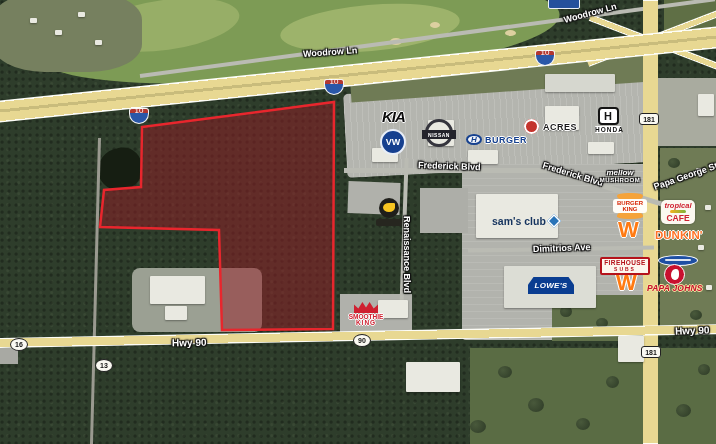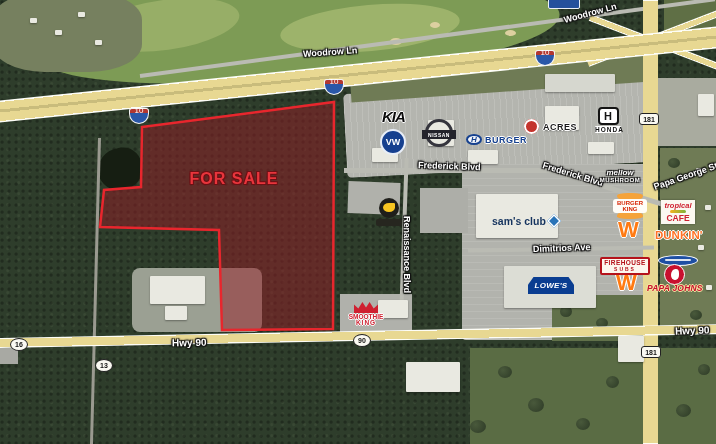--- a/index.html
+++ b/index.html
@@ -109,21 +109,20 @@
   <div class="bld" style="left:378px;top:300px;width:30px;height:18px;"></div>
   <div class="bld" style="left:406px;top:362px;width:54px;height:30px;"></div>
   <div class="bld" style="left:618px;top:336px;width:26px;height:26px;"></div>
   <div class="bld" style="left:698px;top:94px;width:16px;height:22px;"></div>
 
   <svg width="716" height="444" viewBox="0 0 716 444" style="position:absolute;left:0;top:0;pointer-events:none;">
     <polygon points="142,127 334,102 333,329 222,330 219,230 100,227 104,190 141,187" fill="rgba(150,28,38,0.5)" stroke="#e8262d" stroke-width="2.5" stroke-linejoin="miter"></polygon>
   </svg>
 
   <div class="sale-text">
-    <div class="l1">FOR SALE</div>
   </div>
 
   <div class="lbl" style="left:303px;top:47px;transform:rotate(-4deg);">Woodrow Ln</div>
   <div class="lbl" style="left:563px;top:8px;transform:rotate(-15deg);">Woodrow Ln</div>
   <div class="lbl" style="left:418px;top:161px;transform:rotate(2deg);">Frederick Blvd</div>
   <div class="lbl" style="left:543px;top:160px;transform:rotate(17deg);transform-origin:left center;">Frederick Blvd</div>
   <div class="lbl" style="left:654px;top:182px;transform:rotate(-19deg);transform-origin:left center;">Papa George St</div>
   <div class="lbl" style="left:533px;top:243px;transform:rotate(-2deg);">Dimitrios Ave</div>
   <div class="lbl" style="left:412px;top:216px;transform:rotate(90deg);transform-origin:left top;">Renaissance Blvd</div>
   <div class="lbl" style="left:172px;top:337px;font-size:10px;transform:rotate(-1deg);">Hwy 90</div>
@@ -203,21 +202,21 @@
     <div style="width:34px;margin:0 auto;background:#fffdf8;border-radius:3px;padding:1px 0;">
       <div style="color:#d62300;font-weight:900;font-size:6px;line-height:6px;">BURGER</div>
       <div style="color:#d62300;font-weight:900;font-size:6px;line-height:6px;">KING</div>
     </div>
     <div style="width:26px;height:6px;margin:0 auto;background:#f5a33a;border-radius:4px 4px 50% 50%;"></div>
   </div>
 
   <div style="position:absolute;left:618px;top:217px;color:#ff7a12;font-weight:900;font-size:22px;" class="logo-text-outline">W</div>
   <div style="position:absolute;left:616px;top:270px;color:#ff7a12;font-weight:900;font-size:22px;" class="logo-text-outline">W</div>
 
-  <div style="position:absolute;left:661px;top:200px;width:34px;background:#fbf8f0;border-radius:0;text-align:center;padding:2px 0;box-shadow:0 0 2px rgba(0,0,0,.4);">
+  <div style="position:absolute;left:661px;top:200px;width:34px;background:#fbf8f0;border-radius:5px;text-align:center;padding:2px 0;box-shadow:0 0 2px rgba(0,0,0,.4);">
     <div style="color:#cf2030;font-style:italic;font-weight:700;font-size:7.5px;line-height:7px;">tropical</div>
     <div style="width:16px;height:2.5px;margin:1px auto;background:linear-gradient(90deg,#f4b21e,#7fb13a);border-radius:2px;"></div>
     <div style="color:#cf2030;font-weight:900;font-size:8.5px;line-height:8px;">CAFE</div>
   </div>
 
   <div style="position:absolute;left:655px;top:229px;color:#ff7226;font-weight:900;font-size:11.5px;letter-spacing:0;" class="logo-text-outline">DUNKIN'</div>
 
   <div style="position:absolute;left:600px;top:257px;width:50px;background:#fdf6ee;border:2px solid #b5121b;border-radius:2px;text-align:center;padding:1px 0;box-sizing:border-box;">
     <div style="color:#b5121b;font-weight:900;font-size:6.5px;line-height:6.5px;letter-spacing:.4px;">FIREHOUSE</div>
     <div style="color:#b5121b;font-weight:900;font-size:5px;line-height:5px;letter-spacing:2px;">SUBS</div>

